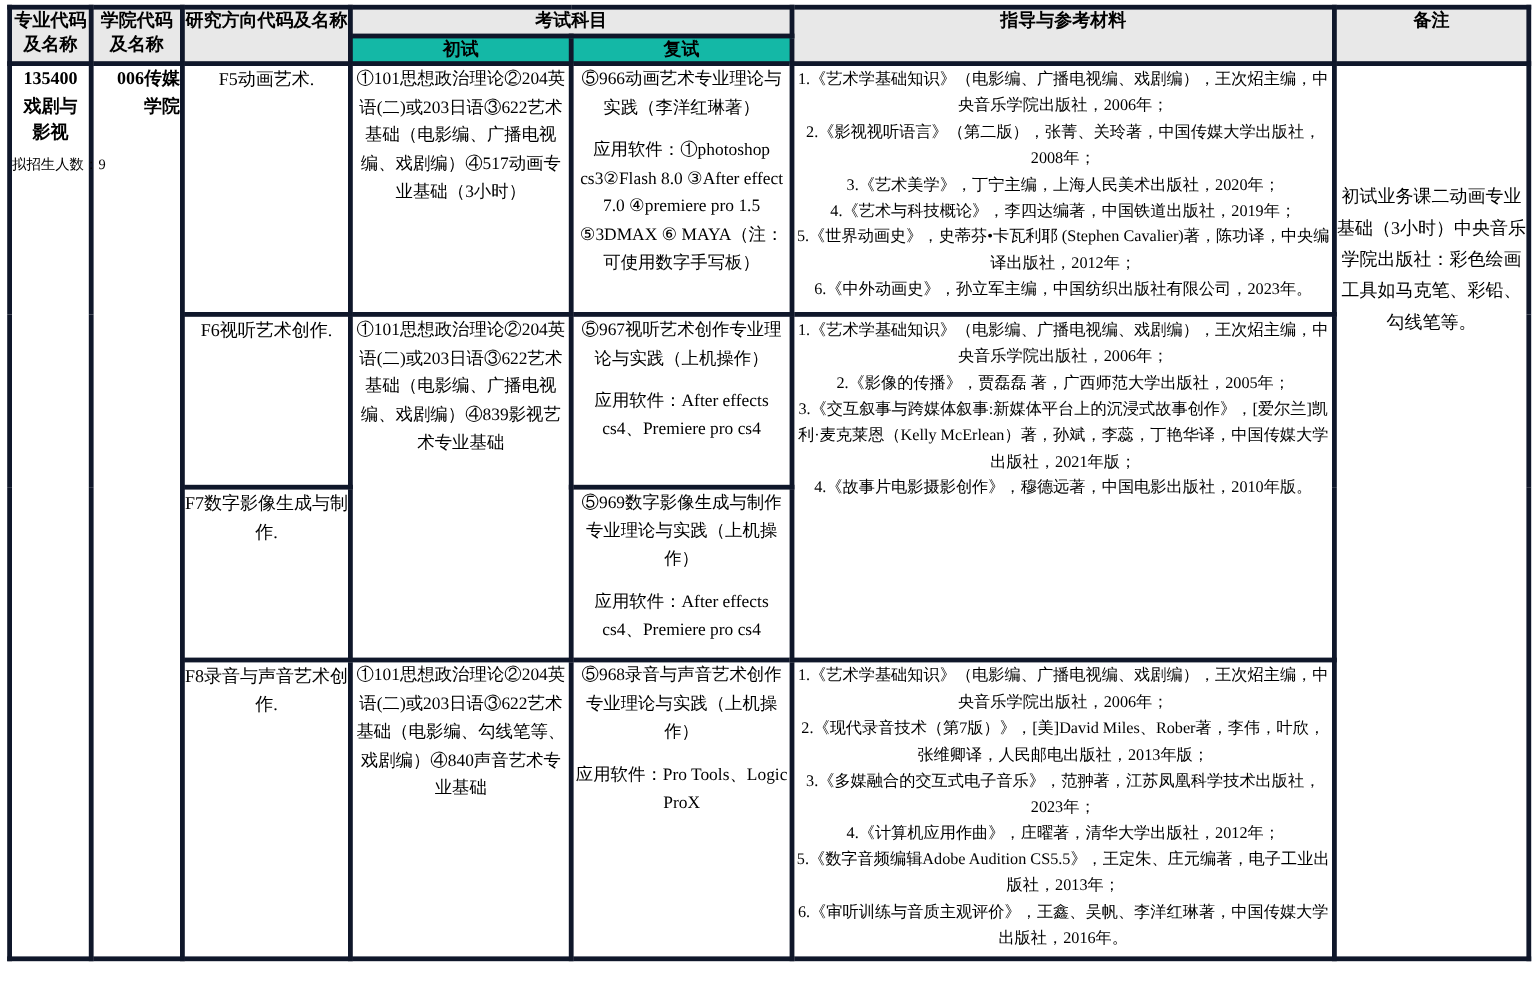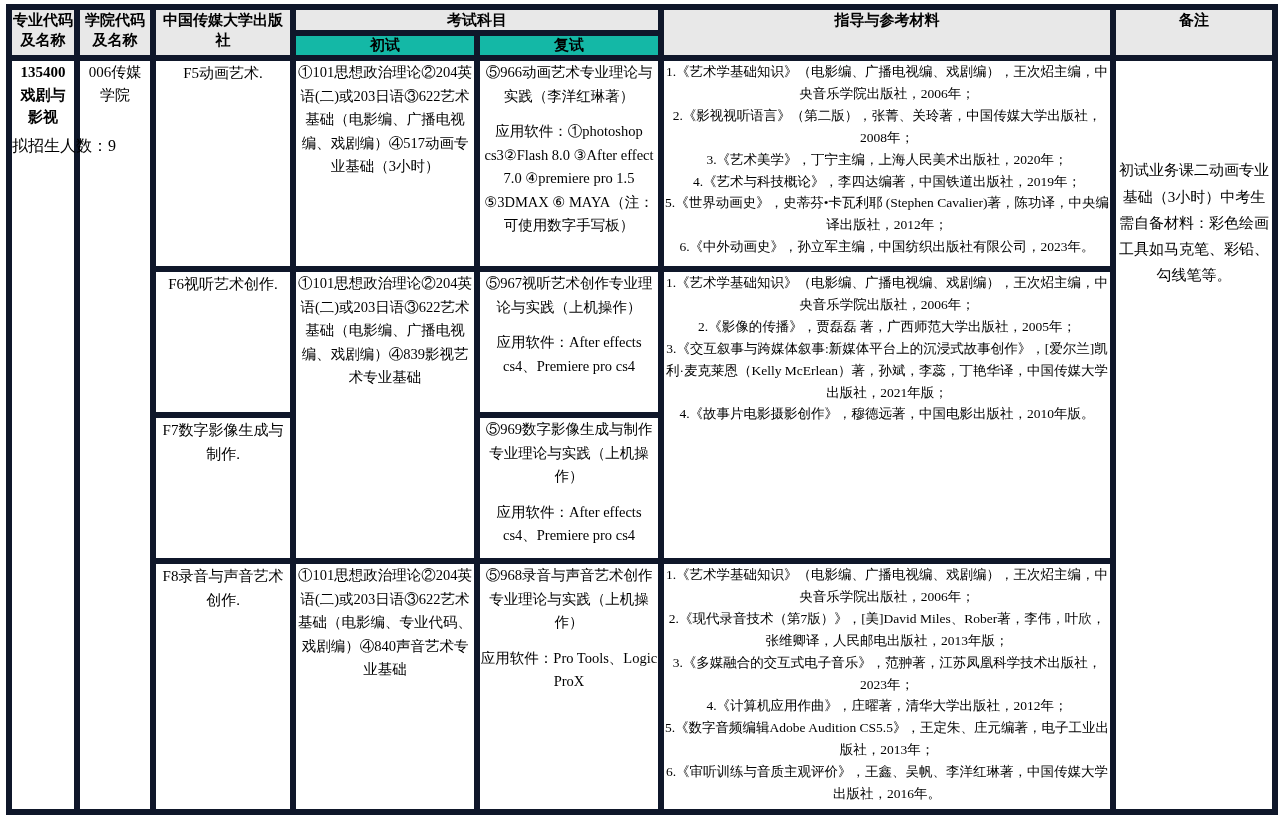--- a/index.html
+++ b/index.html
@@ -21,21 +21,21 @@
     box-sizing: border-box;
     padding: 4px 6px 0 6px;
   }
   table.main {
     border-collapse: collapse;
     table-layout: fixed;
     width: 1268px;
     margin: 0 auto;
   }
   table.main td, table.main th {
-    border: 6px solid #0f172a;
+    border: 4px solid #0f172a;
     vertical-align: top;
     padding: 0;
   }
   .hdr {
     background: #e8e8e8;
     text-align: center;
     vertical-align: middle;
     font-size: 15px;
     font-weight: bold;
     line-height: 1.35;
@@ -63,32 +63,32 @@
     vertical-align: middle;
     margin-top: 24px;
   }
   .major-code {
     font-size: 15px;
     font-weight: bold;
     line-height: 1.5;
     text-align: center;
   }
   .major-quota {
-    font-size: 16px;
+    font-size: 12px;
     font-weight: normal;
     line-height: 1.4;
     margin-top: 6px;
     text-align: center;
     white-space: nowrap;
   }
   .college {
     font-size: 15px;
-    font-weight: normal;
+    font-weight: bold;
     line-height: 1.5;
-    text-align: center;
+    text-align: right;
   }
   .dir {
     font-size: 15px;
     line-height: 1.6;
     padding: 6px 8px;
   }
   .subject {
     font-size: 14.5px;
     line-height: 1.62;
     padding: 8px 8px;
@@ -120,21 +120,21 @@
       <col style="width:184px">
       <col style="width:452px">
       <col style="width:162px">
     </colgroup>
     <thead>
       <tr>
         <th class="hdr" rowspan="2" style="white-space:pre-line">专业代码
 及名称</th>
         <th class="hdr" rowspan="2" style="white-space:pre-line">学院代码
 及名称</th>
-        <th class="hdr" rowspan="2">中国传媒大学出版社</th>
+        <th class="hdr" rowspan="2">研究方向代码及名称</th>
         <th class="hdr" colspan="2">考试科目</th>
         <th class="hdr" rowspan="2">指导与参考材料</th>
         <th class="hdr" rowspan="2">备注</th>
       </tr>
       <tr>
         <th class="hdr-sub">初试</th>
         <th class="hdr-sub">复试</th>
       </tr>
     </thead>
     <tbody>
@@ -155,21 +155,21 @@
         <td class="subject cell-mid">
           <div>⑤966动画艺术专业理论与实践（李洋红琳著）</div>
           <div class="sub-block">应用软件：①photoshop cs3②Flash  8.0 ③After effect 7.0 ④premiere pro 1.5 ⑤3DMAX ⑥ MAYA（注：可使用数字手写板）</div>
         </td>
         <td class="ref cell-mid" style="white-space:pre-line">1.《艺术学基础知识》（电影编、广播电视编、戏剧编），王次炤主编，中央音乐学院出版社，2006年；
 2.《影视视听语言》（第二版），张菁、关玲著，中国传媒大学出版社，2008年；
 3.《艺术美学》，丁宁主编，上海人民美术出版社，2020年；
 4.《艺术与科技概论》，李四达编著，中国铁道出版社，2019年；
 5.《世界动画史》，史蒂芬•卡瓦利耶 (Stephen Cavalier)著，陈功译，中央编译出版社，2012年；
 6.《中外动画史》，孙立军主编，中国纺织出版社有限公司，2023年。</td>
-        <td class="note cell-mid" rowspan="4" style="vertical-align:top; padding-top:96px">初试业务课二动画专业基础（3小时）中考生需自备材料：彩色绘画工具如马克笔、彩铅、勾线笔等。</td>
+        <td class="note cell-mid" rowspan="4" style="vertical-align:top; padding-top:96px">初试业务课二动画专业基础（3小时）中央音乐学院出版社：彩色绘画工具如马克笔、彩铅、勾线笔等。</td>
       </tr>
 
       <tr>
         <td class="dir cell-mid" style="height:140px">F6视听艺术创作.</td>
         <td class="subject cell-mid" rowspan="2">①101思想政治理论②204英语(二)或203日语③622艺术基础（电影编、广播电视编、戏剧编）④839影视艺术专业基础</td>
         <td class="subject cell-mid">
           <div>⑤967视听艺术创作专业理论与实践（上机操作）</div>
           <div class="sub-block">应用软件：After effects cs4、Premiere pro cs4</div>
         </td>
         <td class="ref cell-mid" rowspan="2" style="white-space:pre-line">1.《艺术学基础知识》（电影编、广播电视编、戏剧编），王次炤主编，中央音乐学院出版社，2006年；
@@ -181,21 +181,21 @@
       <tr>
         <td class="dir cell-mid" style="height:140px">F7数字影像生成与制作.</td>
         <td class="subject cell-mid">
           <div>⑤969数字影像生成与制作专业理论与实践（上机操作）</div>
           <div class="sub-block">应用软件：After effects cs4、Premiere pro cs4</div>
         </td>
       </tr>
 
       <tr>
         <td class="dir cell-mid" style="height:245px">F8录音与声音艺术创作.</td>
-        <td class="subject cell-mid">①101思想政治理论②204英语(二)或203日语③622艺术基础（电影编、专业代码、戏剧编）④840声音艺术专业基础</td>
+        <td class="subject cell-mid">①101思想政治理论②204英语(二)或203日语③622艺术基础（电影编、勾线笔等、戏剧编）④840声音艺术专业基础</td>
         <td class="subject cell-mid">
           <div>⑤968录音与声音艺术创作专业理论与实践（上机操作）</div>
           <div class="sub-block">应用软件：Pro Tools、Logic ProX</div>
         </td>
         <td class="ref cell-mid" style="white-space:pre-line">1.《艺术学基础知识》（电影编、广播电视编、戏剧编），王次炤主编，中央音乐学院出版社，2006年；
 2.《现代录音技术（第7版）》，[美]David Miles、Rober著，李伟，叶欣，张维卿译，人民邮电出版社，2013年版；
 3.《多媒融合的交互式电子音乐》，范翀著，江苏凤凰科学技术出版社，2023年；
 4.《计算机应用作曲》，庄曜著，清华大学出版社，2012年；
 5.《数字音频编辑Adobe Audition CS5.5》，王定朱、庄元编著，电子工业出版社，2013年；
 6.《审听训练与音质主观评价》，王鑫、吴帆、李洋红琳著，中国传媒大学出版社，2016年。</td>

